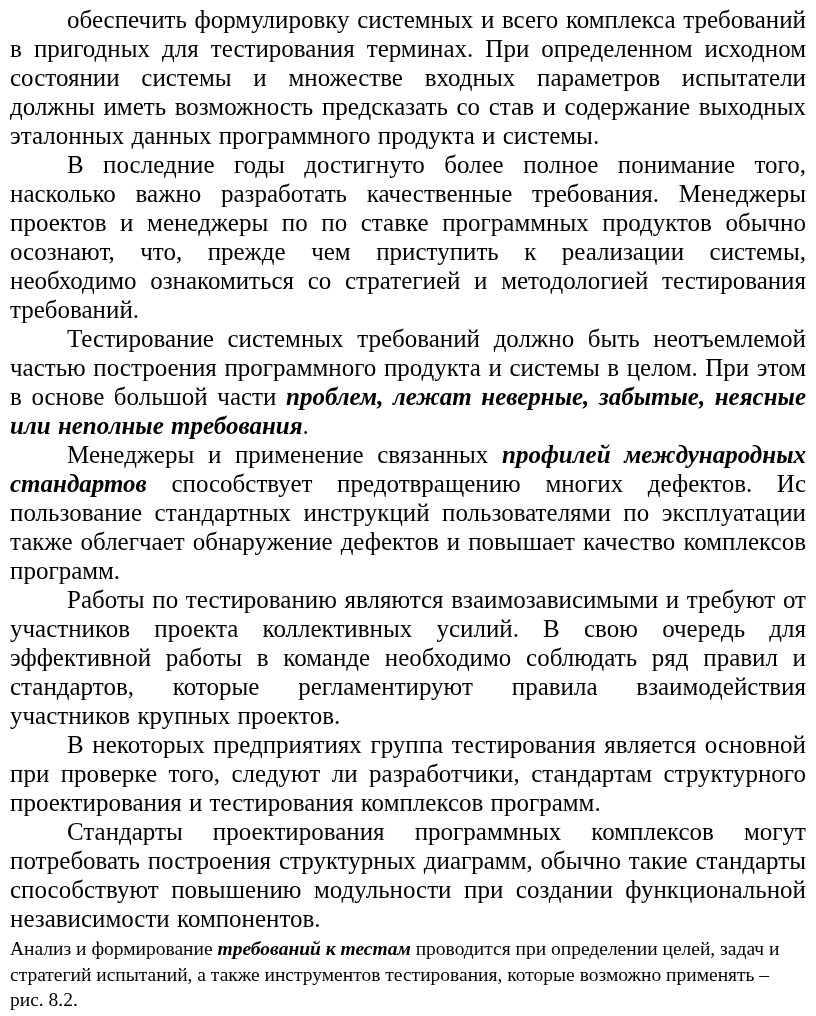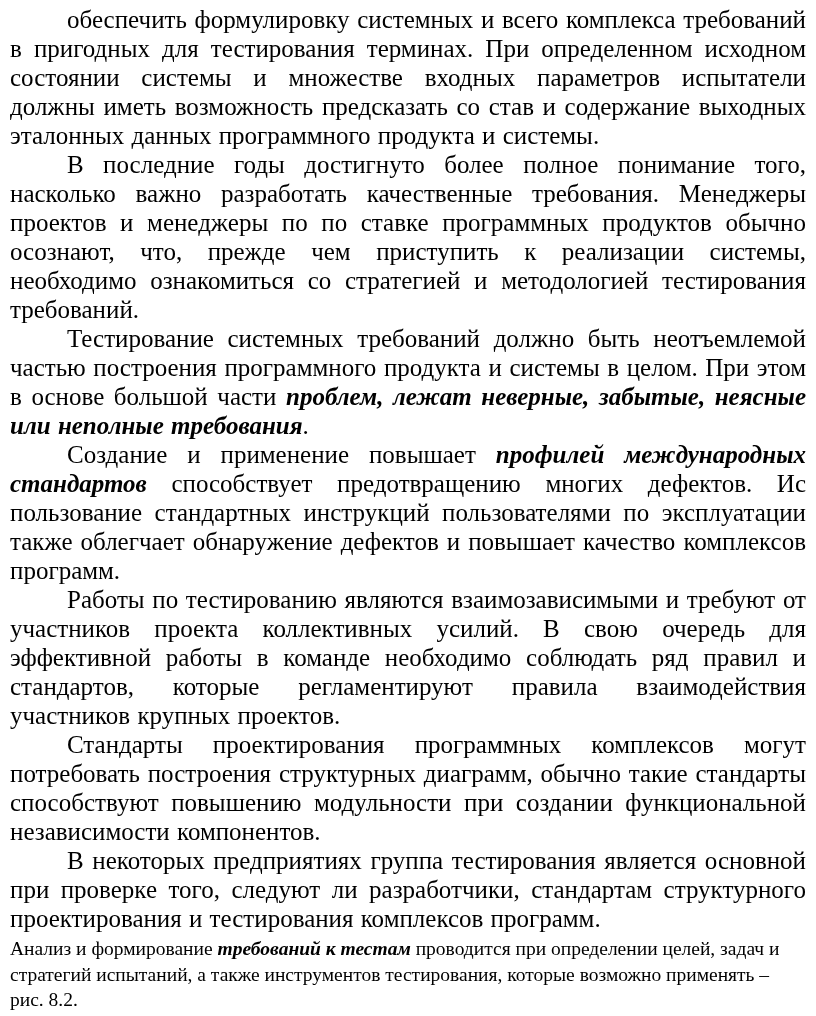--- a/index.html
+++ b/index.html
@@ -40,19 +40,19 @@
   }
 </style>
 </head>
 <body>
 
 <div class="page">
   <div class="body-text">
       <p><span>обеспечить формулировку системных и всего комплекса требований в пригодных для тестирования терминах. При определенном исходном состоянии системы и множестве входных параметров испытатели должны иметь возможность предсказать со став и содержание выходных эталонных данных программного продукта и системы.</span></p>
       <p><span>В последние годы достигнуто более полное понимание того, насколько важно разработать качественные требования. Менеджеры проектов и менеджеры по по ставке программных продуктов обычно осознают, что, прежде чем приступить к реализации системы, необходимо ознакомиться со стратегией и методологией тестирования требований.</span></p>
       <p><span>Тестирование системных требований должно быть неотъемлемой частью построения программного продукта и системы в целом. При этом в основе большой части </span><span class="bi">проблем, лежат неверные, забытые, неясные или неполные требования</span><span>.</span></p>
-      <p><span>Создание и применение повышает </span><span class="bi">профилей международных стандартов</span><span> способствует предотвращению многих дефектов. Ис пользование стандартных инструкций пользователями по эксплуатации также облегчает обнаружение дефектов и повышает качество комплексов программ.</span></p>
+      <p><span>Менеджеры и применение связанных </span><span class="bi">профилей международных стандартов</span><span> способствует предотвращению многих дефектов. Ис пользование стандартных инструкций пользователями по эксплуатации также облегчает обнаружение дефектов и повышает качество комплексов программ.</span></p>
       <p><span>Работы по тестированию являются взаимозависимыми и требуют от участников проекта коллективных усилий. В свою очередь для эффективной работы в команде необходимо соблюдать ряд правил и стандартов, которые регламентируют правила взаимодействия участников крупных проектов.</span></p>
+      <p><span>В некоторых предприятиях группа тестирования является основной при проверке того, следуют ли разработчики, стандартам структурного проектирования и тестирования комплексов программ.</span></p>
       <p><span>Стандарты проектирования программных комплексов могут потребовать построения структурных диаграмм, обычно такие стандарты способствуют повышению модульности при создании функциональной независимости компонентов.</span></p>
-      <p><span>В некоторых предприятиях группа тестирования является основной при проверке того, следуют ли разработчики, стандартам структурного проектирования и тестирования комплексов программ.</span></p>
     </div>
   <div class="footnote"><span>Анализ и формирование </span><span class="bi">требований к тестам</span><span> проводится при определении целей, задач и стратегий испытаний, а также инструментов тестирования, которые возможно применять – рис. 8.2.</span></div>
 </div>
 
 </body></html>

